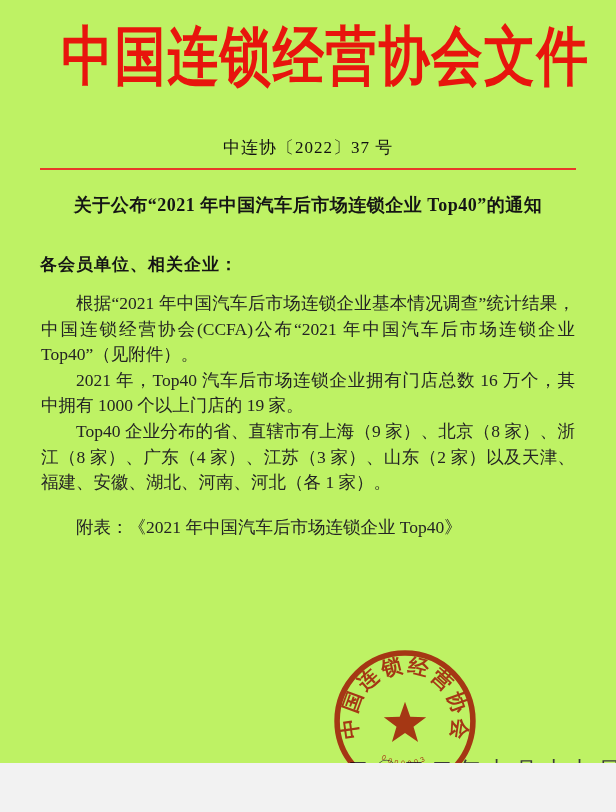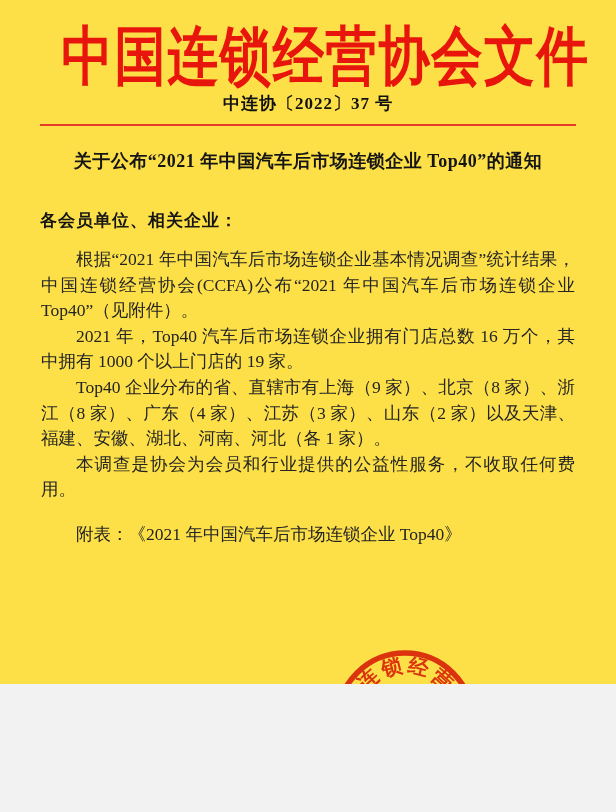--- a/index.html
+++ b/index.html
@@ -1,42 +1,43 @@
 <!DOCTYPE html>
 <html><head>
 <meta charset="utf-8">
 <style>
   html,body { margin:0; padding:0; background:#f2f2f2; }
   .page {
     position:relative;
-    width:616px; height:684px;
+    width:616px; height:763px;
     margin:0 auto;
-    background:#fde047;
+    background:#bef264;
     overflow:hidden;
     font-family:"Liberation Serif","DejaVu Serif",serif;
     color:#1e1e1e;
   }
   .org-header {
     padding-top:22px;
     text-align:center;
     white-space:nowrap;
     transform:scaleX(0.80);
     transform-origin:50% 50%;
   }
   .org-header .org-title {
     font-size:64px;
     line-height:70px;
     font-weight:bold;
     color:#e8150d;
     letter-spacing:2px;
   }
   .doc-number {
+    margin-top:44px;
     text-align:center;
     font-size:17px;
-    font-weight:bold;
+    font-weight:normal;
     letter-spacing:1px;
     color:#111;
   }
   .red-rule {
     margin:9px 40px 0 40px;
     height:0;
     border-top:2.5px solid #e8392a;
   }
   .notice-title {
     margin:23px 30px 0 30px;
@@ -106,21 +107,20 @@
   <div class="red-rule"></div>
 
   <div class="notice-title">关于公布“2021 年中国汽车后市场连锁企业 Top40”的通知</div>
 
   <div class="salutation">各会员单位、相关企业：</div>
 
   <div class="body-text">
     <p>根据“2021 年中国汽车后市场连锁企业基本情况调查”统计结果，中国连锁经营协会(CCFA)公布“2021 年中国汽车后市场连锁企业 Top40”（见附件）。</p>
     <p>2021 年，Top40 汽车后市场连锁企业拥有门店总数 16 万个，其中拥有 1000 个以上门店的 19 家。</p>
     <p>Top40 企业分布的省、直辖市有上海（9 家）、北京（8 家）、浙江（8 家）、广东（4 家）、江苏（3 家）、山东（2 家）以及天津、福建、安徽、湖北、河南、河北（各 1 家）。</p>
-    <p>本调查是协会为会员和行业提供的公益性服务，不收取任何费用。</p>
   </div>
 
   <div class="attachment-line">附表：《2021 年中国汽车后市场连锁企业 Top40》</div>
 
   <div class="sign-date">二〇二二年七月十九日</div>
 
   <svg class="seal" viewBox="0 0 146 146" xmlns="http://www.w3.org/2000/svg" xmlns:xlink="http://www.w3.org/1999/xlink">
     <defs>
       <path id="seal-arc" d="M 27.9 89.4 A 48 48 0 1 1 118.1 89.4" fill="none"></path>
       <path id="seal-bottom-arc" d="M 44.7 106.7 A 44 44 0 0 0 101.3 106.7" fill="none"></path>

